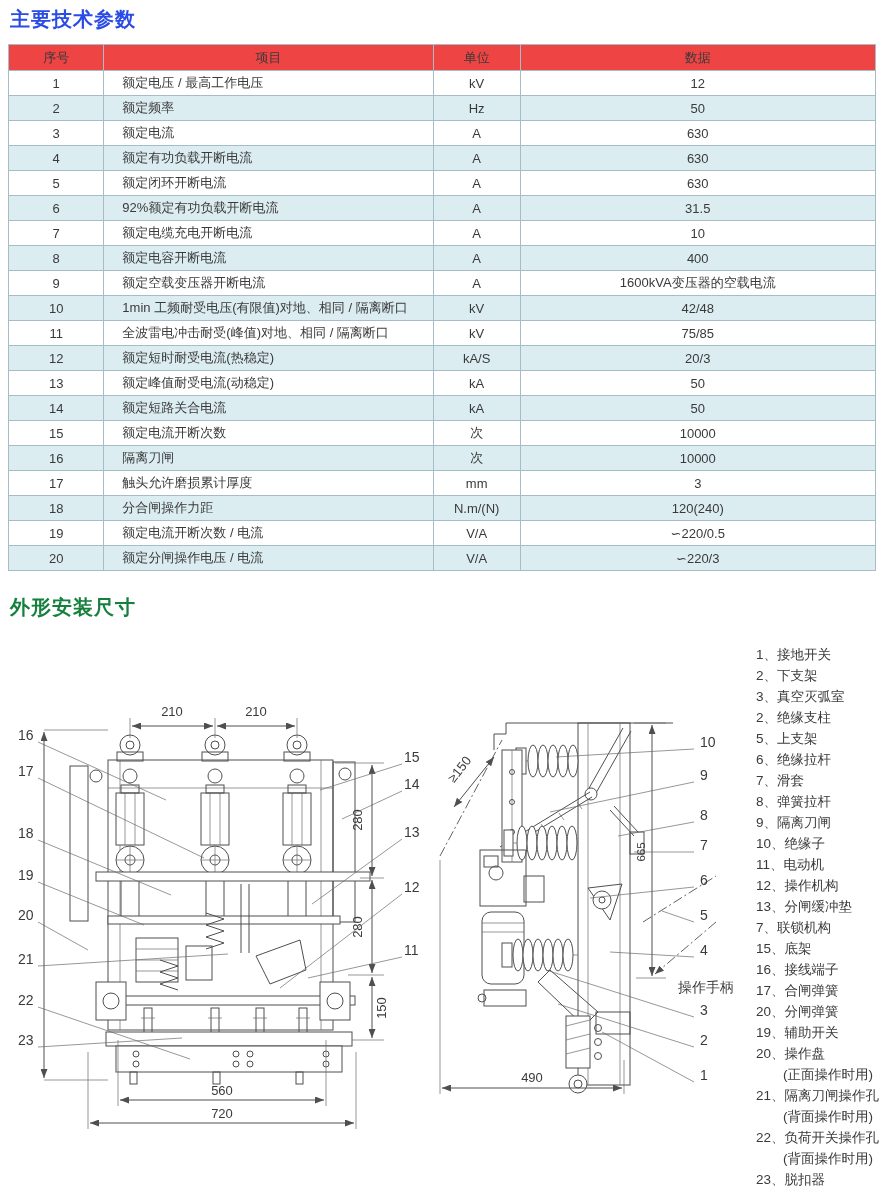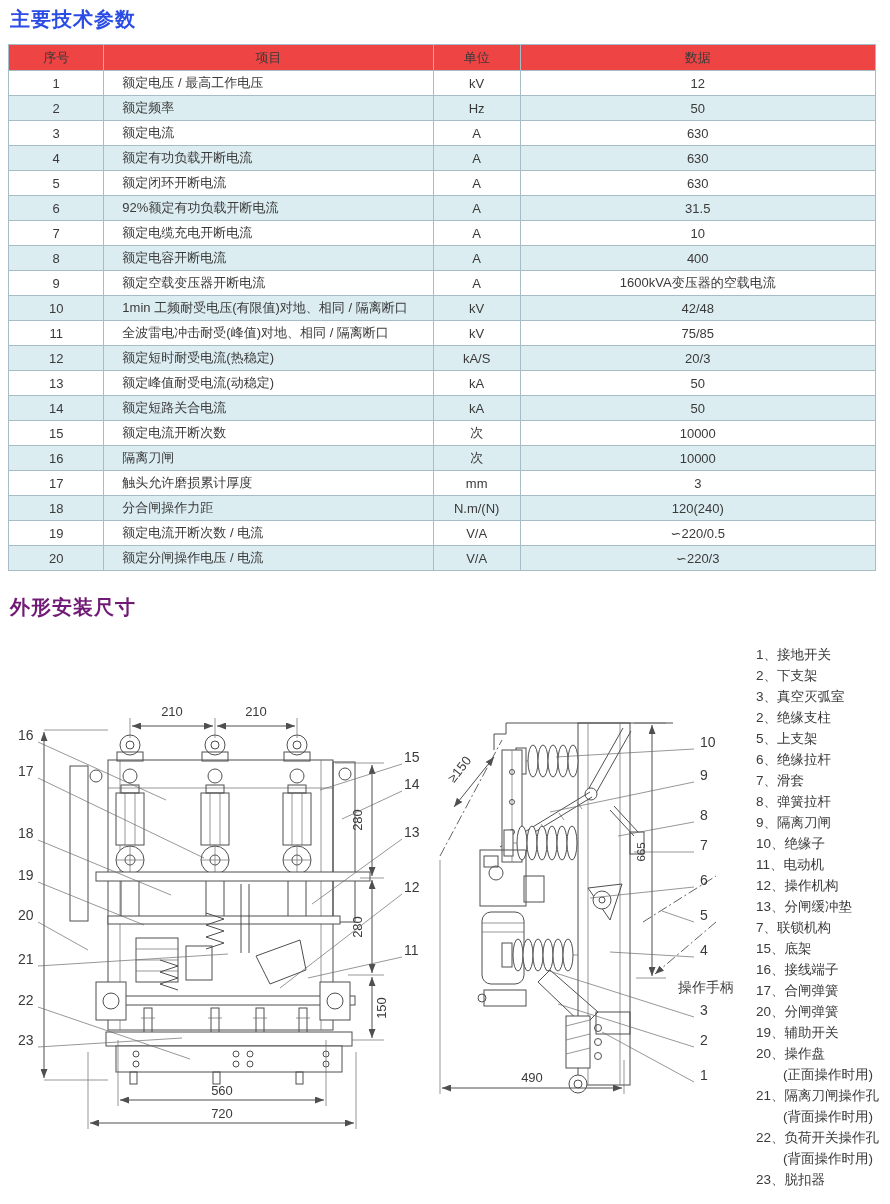--- a/index.html
+++ b/index.html
@@ -171,21 +171,21 @@
         </tr>
         <tr class="alt">
           <td>20</td>
           <td class="left">额定分闸操作电压 / 电流</td>
           <td>V/A</td>
           <td>∽220/3</td>
         </tr>
       </tbody>
   </table>
 
-  <div class="sec-title t2" style="color: #701a75;">外形安装尺寸</div>
+  <div class="sec-title t2" style="color: #15803d;">外形安装尺寸</div>
 
   <svg class="drawing" style="left:8px;top:688px;" width="430" height="455" viewBox="0 0 430 455">
     <defs>
       <marker id="arF" markerWidth="9" markerHeight="7" refX="9" refY="3.5" orient="auto-start-reverse" markerUnits="userSpaceOnUse">
         <path d="M0,0 L9,3.5 L0,7 Z" fill="#4f4f4f"></path>
       </marker>
     </defs>
 
     <g>
 

